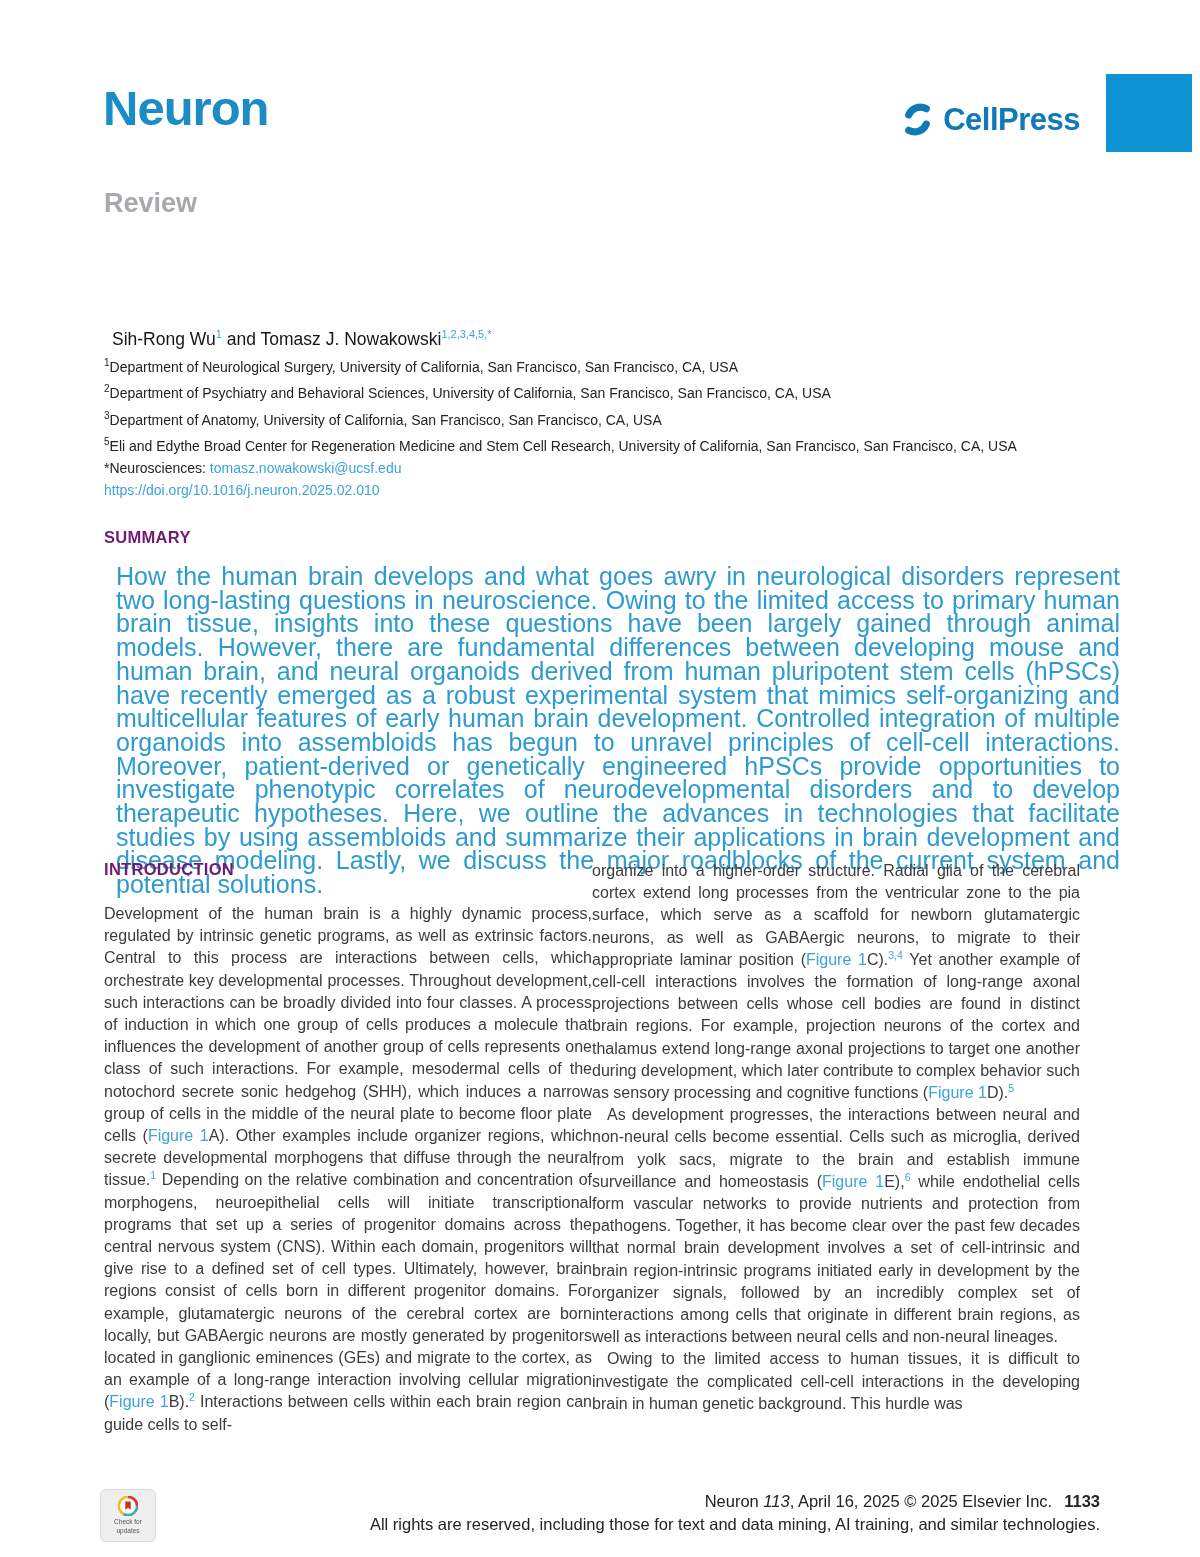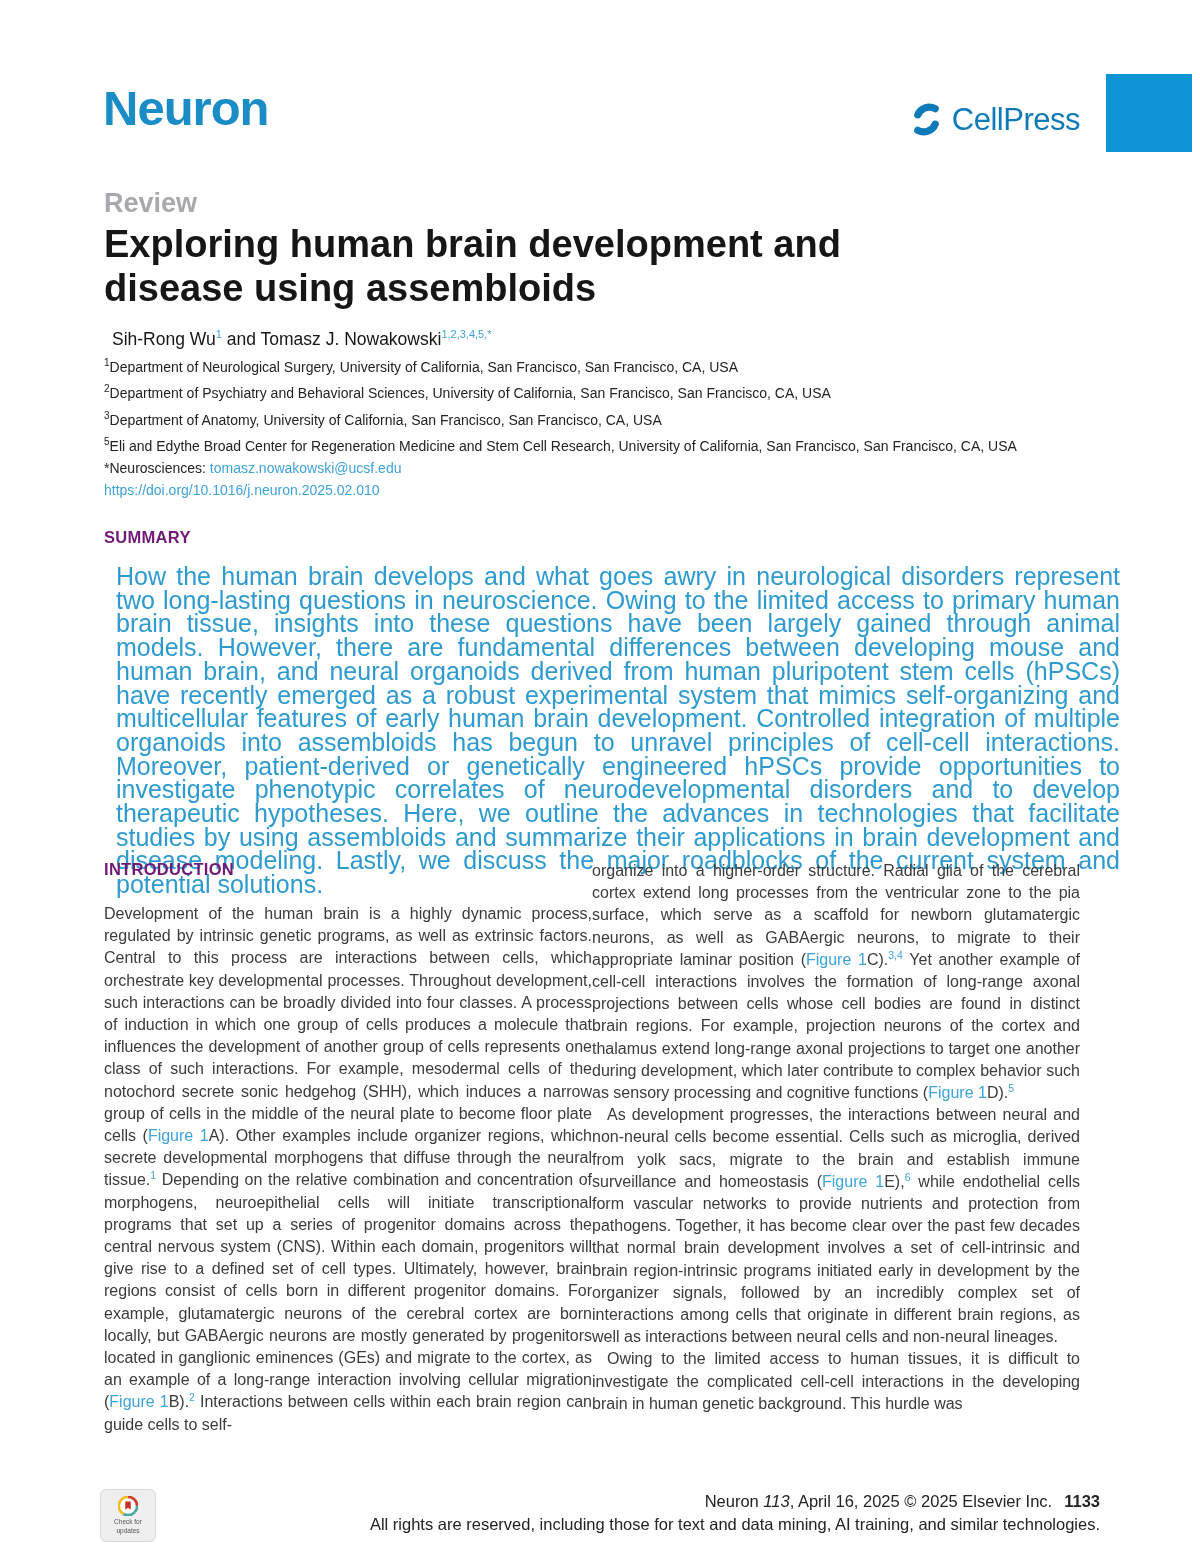--- a/index.html
+++ b/index.html
@@ -2,21 +2,21 @@
 <html lang="en"><head>
 <meta charset="utf-8">
 <style>
   html,body{margin:0;padding:0;background:#ffffff;}
   body{font-family:"Liberation Sans", sans-serif; color:#222; width:1200px; height:1557px; position:relative;}
   .page{position:relative;width:1200px;height:1557px;overflow:hidden;background:#fff;}
 
   
   .neuron-logo{position:absolute;left:103px;top:84px;font-size:49px;font-weight:800;color:#1b8dc6;letter-spacing:-1px;line-height:1;}
   .cellpress{position:absolute;top:101px;right:120px;display:flex;align-items:center;gap:7px;}
-  .cellpress .cp-text{font-size:31px;font-weight:normal;color:#0e7ab8;letter-spacing:-0.5px;}
+  .cellpress .cp-text{font-size:31px;font-weight:bold;color:#0e7ab8;letter-spacing:-0.5px;}
   .corner-square{position:absolute;left:1106px;top:74px;width:86px;height:78px;background:#0e93d4;}
 
   
   .kicker{position:absolute;left:104px;top:188px;font-size:27px;font-weight:bold;color:#a7a9ac;}
   .title{position:absolute;left:104px;top:222px;width:740px;font-size:38px;line-height:44px;font-weight:bold;color:#161616;}
   .authors{position:absolute;left:112px;top:328px;font-size:17.5px;font-weight:normal;color:#161616;}
   .authors sup{font-size:11px;}
   .meta{position:absolute;left:104px;top:352px;width:1010px;font-size:14px;line-height:21.8px;color:#232323;}
   .meta sup{font-size:10px;}
   .t-link{color:#3da3d8;text-decoration:none;cursor:pointer;}
@@ -56,21 +56,20 @@
         <path d="M26.5 7.5 A12 12 0 0 0 9.5 13.5" fill="none" stroke="#0e7ab8" stroke-width="7" stroke-linecap="round"></path>
         <path d="M9.5 28.5 A12 12 0 0 0 26.5 22.5" fill="none" stroke="#0e7ab8" stroke-width="7" stroke-linecap="round"></path>
       </svg>
     </span>
     <span class="cp-text">CellPress</span>
   </div>
 
   <div class="corner-square"></div>
 
   <div class="kicker">Review</div>
-  <h1 class="title" style="margin:0;">Exploring human brain development and disease using assembloids</h1>
   <div class="authors"><span>Sih-Rong Wu</span><sup class="t-link">1</sup><span> and Tomasz J. Nowakowski</span><sup class="t-link">1,2,3,4,5,*</sup></div>
 
   <div class="meta">
     <div class="meta-line"><sup>1</sup><span>Department of Neurological Surgery, University of California, San Francisco, San Francisco, CA, USA</span></div>
     <div class="meta-line"><sup>2</sup><span>Department of Psychiatry and Behavioral Sciences, University of California, San Francisco, San Francisco, CA, USA</span></div>
     <div class="meta-line"><sup>3</sup><span>Department of Anatomy, University of California, San Francisco, San Francisco, CA, USA</span></div>
     <div class="meta-line"><sup>5</sup><span>Eli and Edythe Broad Center for Regeneration Medicine and Stem Cell Research, University of California, San Francisco, San Francisco, CA, USA</span></div>
     <div class="meta-line"><span>*Neurosciences: </span><a class="t-link">tomasz.nowakowski@ucsf.edu</a></div>
     <div class="meta-line"><a class="t-link">https://doi.org/10.1016/j.neuron.2025.02.010</a></div>
   </div>

